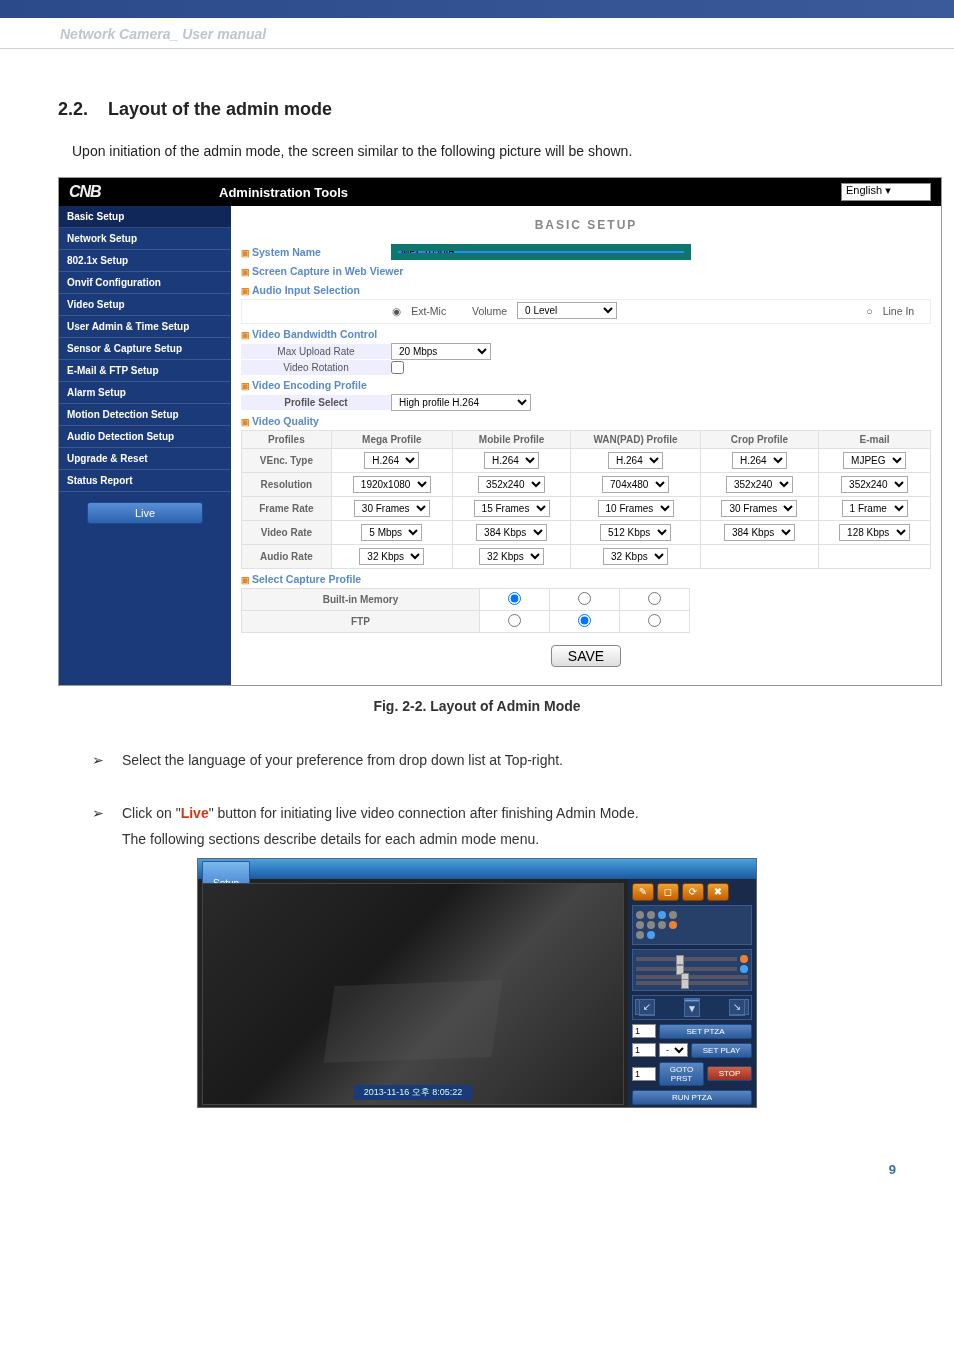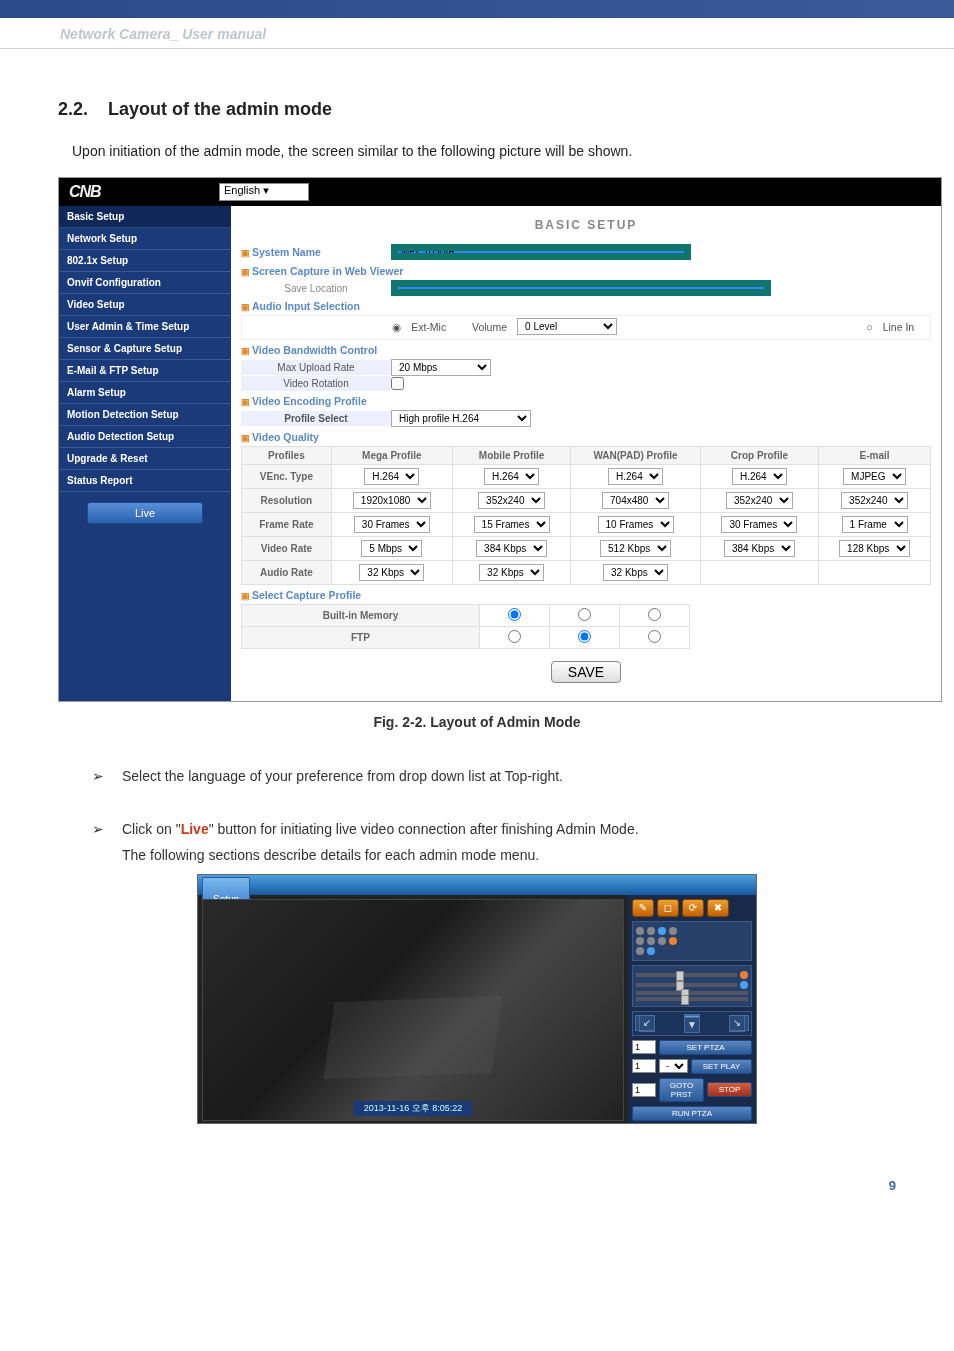--- a/index.html
+++ b/index.html
@@ -307,20 +307,21 @@
     <span>2.2.</span>
     &nbsp;&nbsp;
     <span>Layout of the admin mode</span>
   </div>
 
   <div class="para">Upon initiation of the admin mode, the screen similar to the following picture will be shown.</div>
 
   <div class="screenshot1">
     <div class="ss-top">
       <div class="logo">CNB</div>
+      <div class="admintitle">Administration Tools</div>
       <div class="langsel">
         <span>English</span>&nbsp;▾
       </div>
     </div>
     <div class="ss-body">
       <div class="ss-side">
         <span class="mi-active">Basic Setup</span>
         <span class="mi">Network Setup</span>
         <span class="mi">802.1x Setup</span>
         <span class="mi">Onvif Configuration</span>
@@ -338,24 +339,20 @@
 
       <div class="ss-main">
         <div class="basic-head">BASIC SETUP</div>
 
         <div class="row2col">
           <div class="l grp-label">System Name</div>
           <input class="inp" style="width: 300px;" value="MPC1050IR">
         </div>
 
         <div class="grp-label">Screen Capture in Web Viewer</div>
-        <div class="row2col">
-          <div class="l" style="text-align:center;color:#888;font-size:10px;">Save Location</div>
-          <input class="inp" style="width: 380px;">
-        </div>
 
         <div class="grp-label">Audio Input Selection</div>
         <div style="display:flex;align-items:center;gap:10px;padding:2px 0 4px 150px;border:1px solid #eee;">
           <span>◉</span>
           <span>Ext-Mic</span>
           &nbsp;&nbsp;
           <span>Volume</span>
           <select class="sel" style="width:100px"><option>0 Level</option></select>
           <span style="margin-left:auto"></span>
           <span>○</span>

